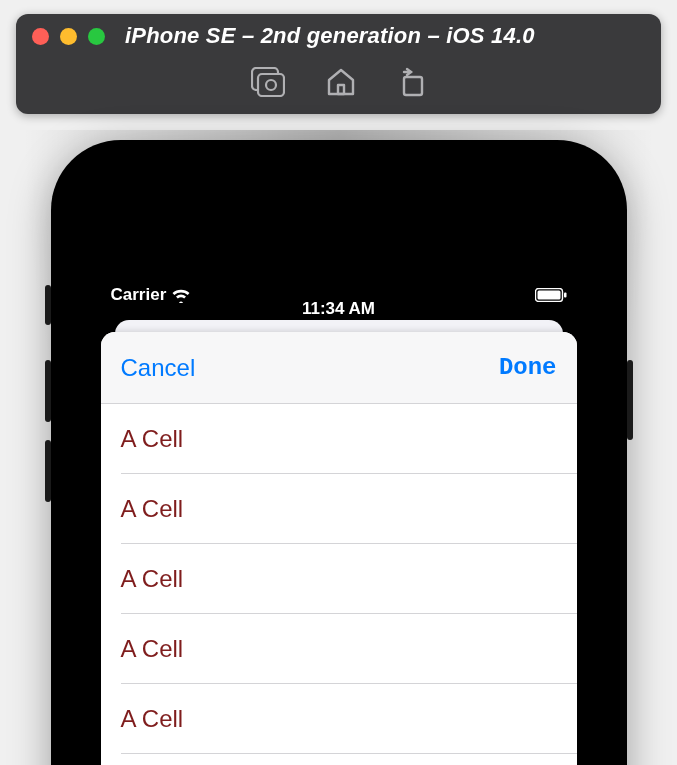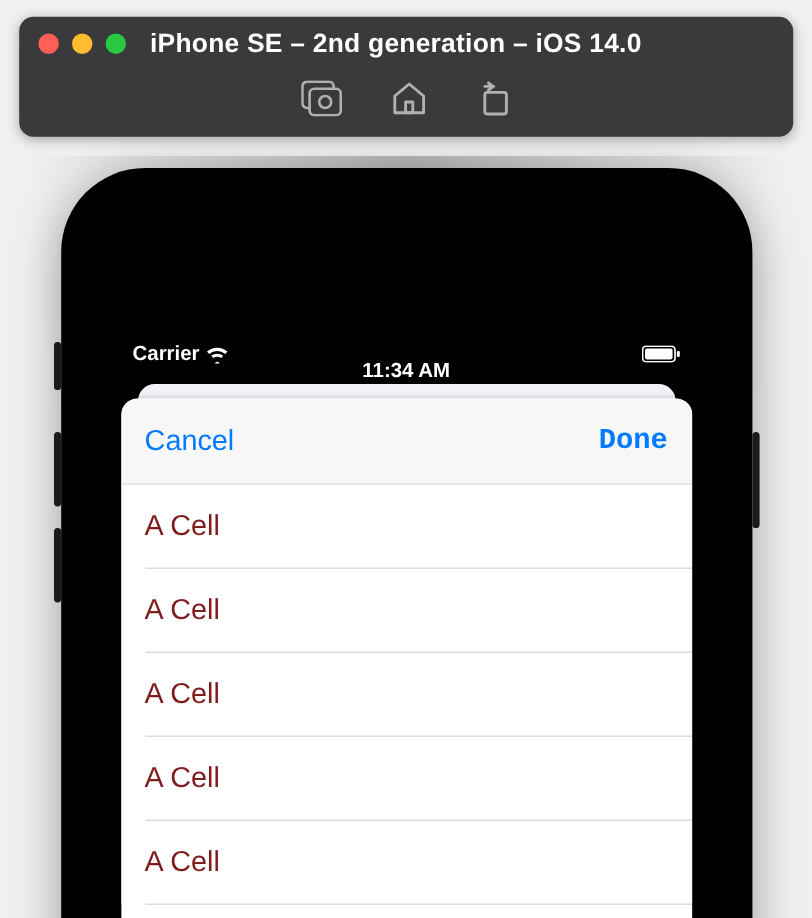--- a/index.html
+++ b/index.html
@@ -21,20 +21,21 @@
       height: 100px;
       background: #3a3a3c;
       border-radius: 12px;
       box-shadow: 0 2px 10px rgba(0,0,0,0.3);
     }
     .titlebar {
       display: flex;
       align-items: center;
       height: 44px;
       padding: 0 16px;
+      font-style: italic;
     }
     .traffic-lights {
       display: flex;
       gap: 11px;
     }
     .traffic-light {
       width: 17px; height: 17px;
       border-radius: 50%;
     }
     .tl-red { background: #ff5f57; }

